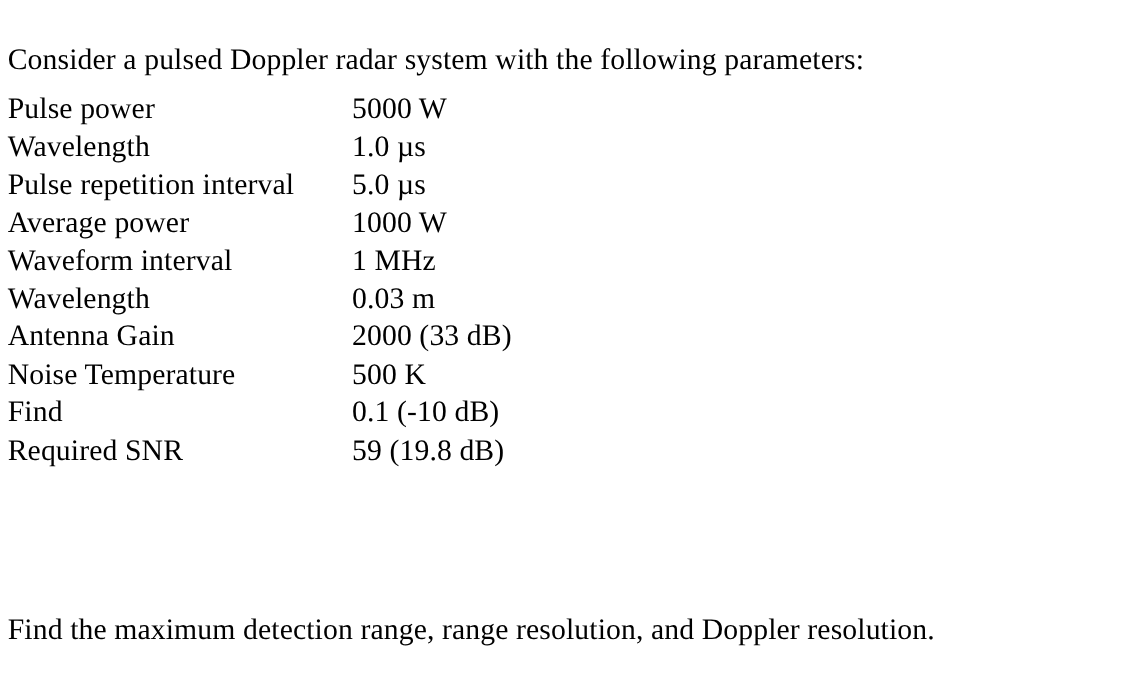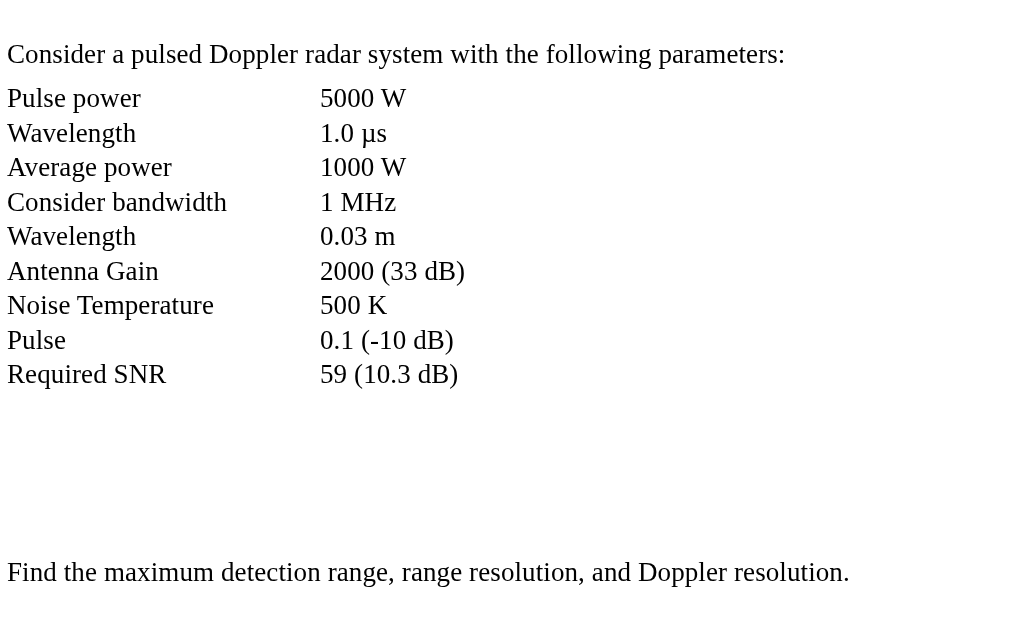--- a/index.html
+++ b/index.html
@@ -77,45 +77,49 @@
     <tbody>
       <tr>
         <td class="label">Pulse power</td>
         <td class="value">5000 W</td>
       </tr>
       <tr>
         <td class="label">Wavelength</td>
         <td class="value">1.0 µs</td>
       </tr>
       <tr>
+        <td class="label">Pulse repetition interval</td>
+        <td class="value">5.0 µs</td>
+      </tr>
+      <tr>
         <td class="label">Average power</td>
         <td class="value">1000 W</td>
       </tr>
       <tr>
-        <td class="label">Consider bandwidth</td>
+        <td class="label">Waveform interval</td>
         <td class="value">1 MHz</td>
       </tr>
       <tr>
         <td class="label">Wavelength</td>
         <td class="value">0.03 m</td>
       </tr>
       <tr>
         <td class="label">Antenna Gain</td>
         <td class="value">2000 (33 dB)</td>
       </tr>
       <tr>
         <td class="label">Noise Temperature</td>
         <td class="value">500 K</td>
       </tr>
       <tr>
-        <td class="label">Pulse</td>
+        <td class="label">Find</td>
         <td class="value">0.1 (-10 dB)</td>
       </tr>
       <tr>
         <td class="label">Required SNR</td>
-        <td class="value">59 (10.3 dB)</td>
+        <td class="value">59 (19.8 dB)</td>
       </tr>
     </tbody>
   </table>
 
   <p class="closing">Find the maximum detection range, range resolution, and Doppler resolution.</p>
 
 </div>
 
 </body></html>

